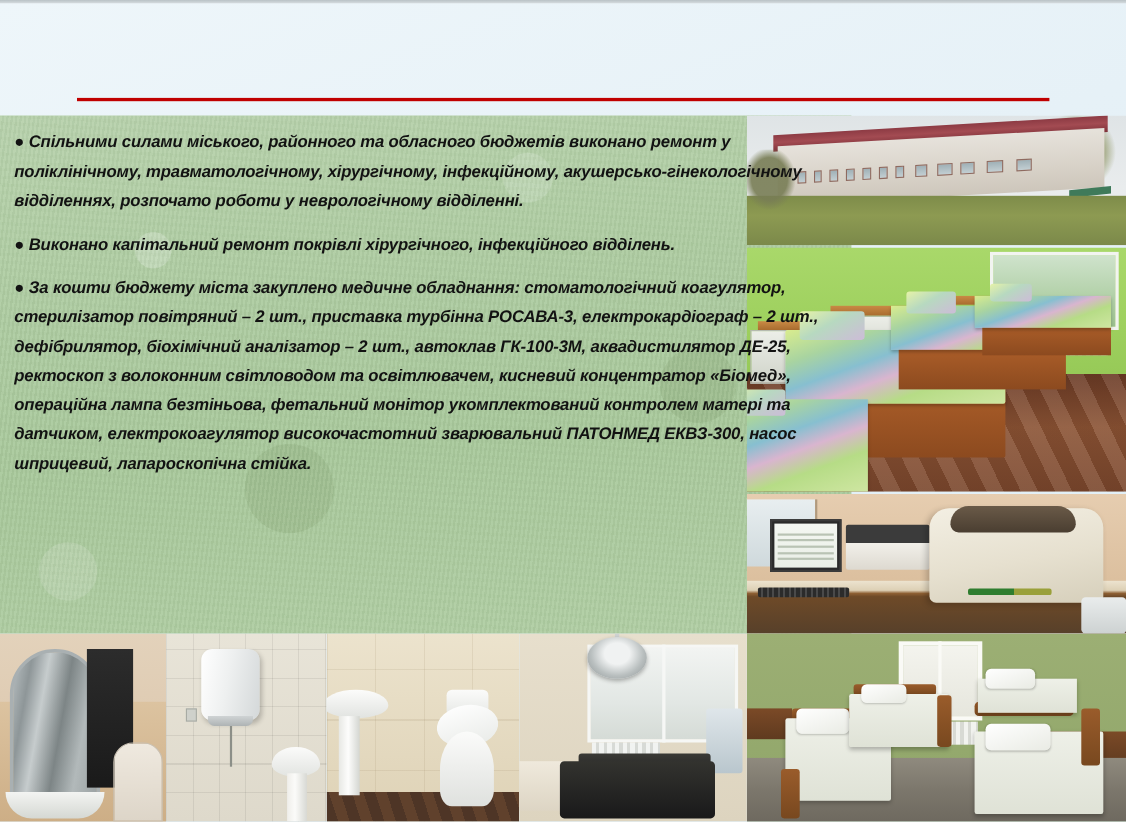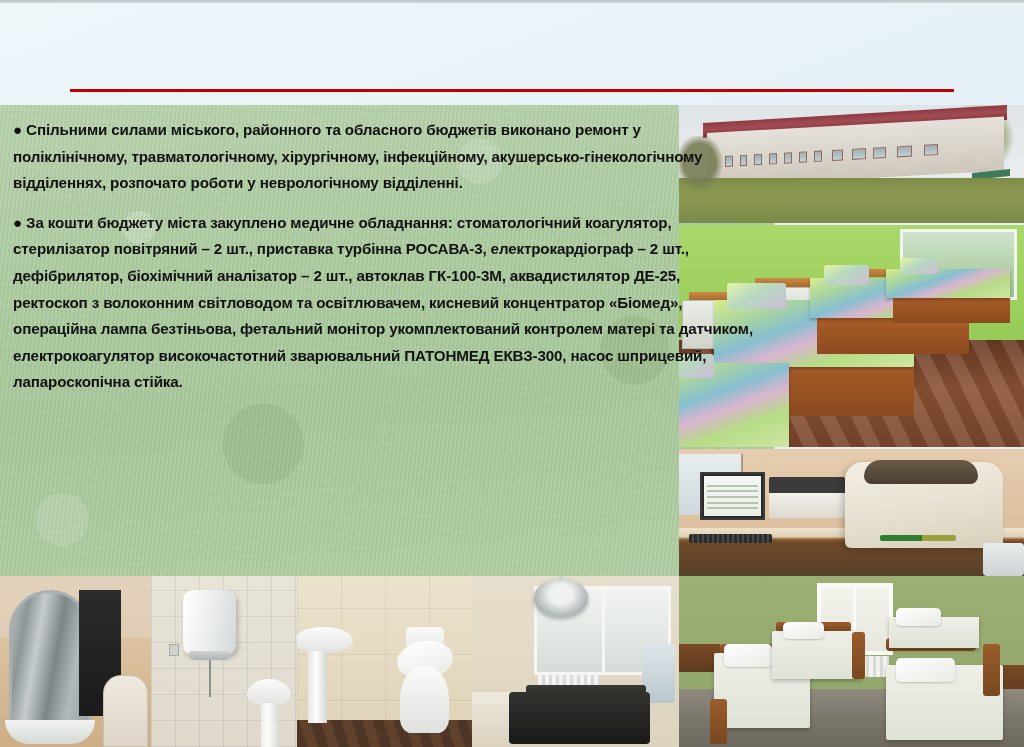--- a/index.html
+++ b/index.html
@@ -44,20 +44,21 @@
   .panel{
     position:absolute;left:0;top:105px;width:774px;height:471px;
     background:
       radial-gradient(circle at 18% 26%, rgba(255,255,255,.22) 0 16px, rgba(0,0,0,0) 17px),
       radial-gradient(circle at 62% 12%, rgba(255,255,255,.16) 0 22px, rgba(0,0,0,0) 23px),
       radial-gradient(circle at 82% 52%, rgba(120,150,100,.22) 0 34px, rgba(0,0,0,0) 35px),
       radial-gradient(circle at 34% 72%, rgba(120,150,100,.20) 0 40px, rgba(0,0,0,0) 41px),
       radial-gradient(circle at 8% 88%, rgba(255,255,255,.14) 0 26px, rgba(0,0,0,0) 27px),
       linear-gradient(175deg,#b9d3ae 0%,#aecca2 35%,#a9c99c 62%,#b2cfa6 100%);
     overflow:hidden;
+    font-style:italic;
   }
   .panel::after{
     content:"";position:absolute;inset:0;
     background-image:
       repeating-linear-gradient(97deg, rgba(255,255,255,.055) 0 2px, rgba(0,0,0,.035) 2px 4px),
       repeating-linear-gradient(3deg, rgba(140,170,120,.07) 0 3px, rgba(0,0,0,0) 3px 7px);
     opacity:.85;pointer-events:none;
   }
   .panel-inner{position:relative;z-index:2;padding:12px 18px 0 13px;}
 
@@ -257,20 +258,21 @@
 
   <div class="topline"></div>
 
   <div class="header">
     <div class="rule"></div>
   </div>
 
   <div class="panel">
     <div class="panel-inner">
       <p class="para">● Спільними силами міського, районного та обласного бюджетів виконано ремонт у поліклінічному, травматологічному, хірургічному, інфекційному, акушерсько-гінекологічному відділеннях, розпочато роботи у неврологічному відділенні.</p>
+      <p class="para">● Виконано капітальний ремонт покрівлі хірургічного, інфекційного відділень.</p>
       <p class="para">● За кошти бюджету міста закуплено медичне обладнання: стоматологічний коагулятор, стерилізатор повітряний – 2 шт., приставка турбінна РОСАВА-3, електрокардіограф – 2 шт., дефібрилятор, біохімічний аналізатор – 2 шт., автоклав ГК-100-3М, аквадистилятор ДЕ-25, ректоскоп з волоконним світловодом та освітлювачем, кисневий концентратор «Біомед», операційна лампа безтіньова, фетальний монітор укомплектований контролем матері та датчиком, електрокоагулятор високочастотний зварювальний ПАТОНМЕД ЕКВЗ-300, насос шприцевий, лапароскопічна стійка.</p>
     </div>
   </div>
 
   <div class="imgcol">
 
     <div class="ph ph1">
       <div class="sky"></div>
       <div class="p1-tree2"></div>
       <div class="p1-roof"></div>

